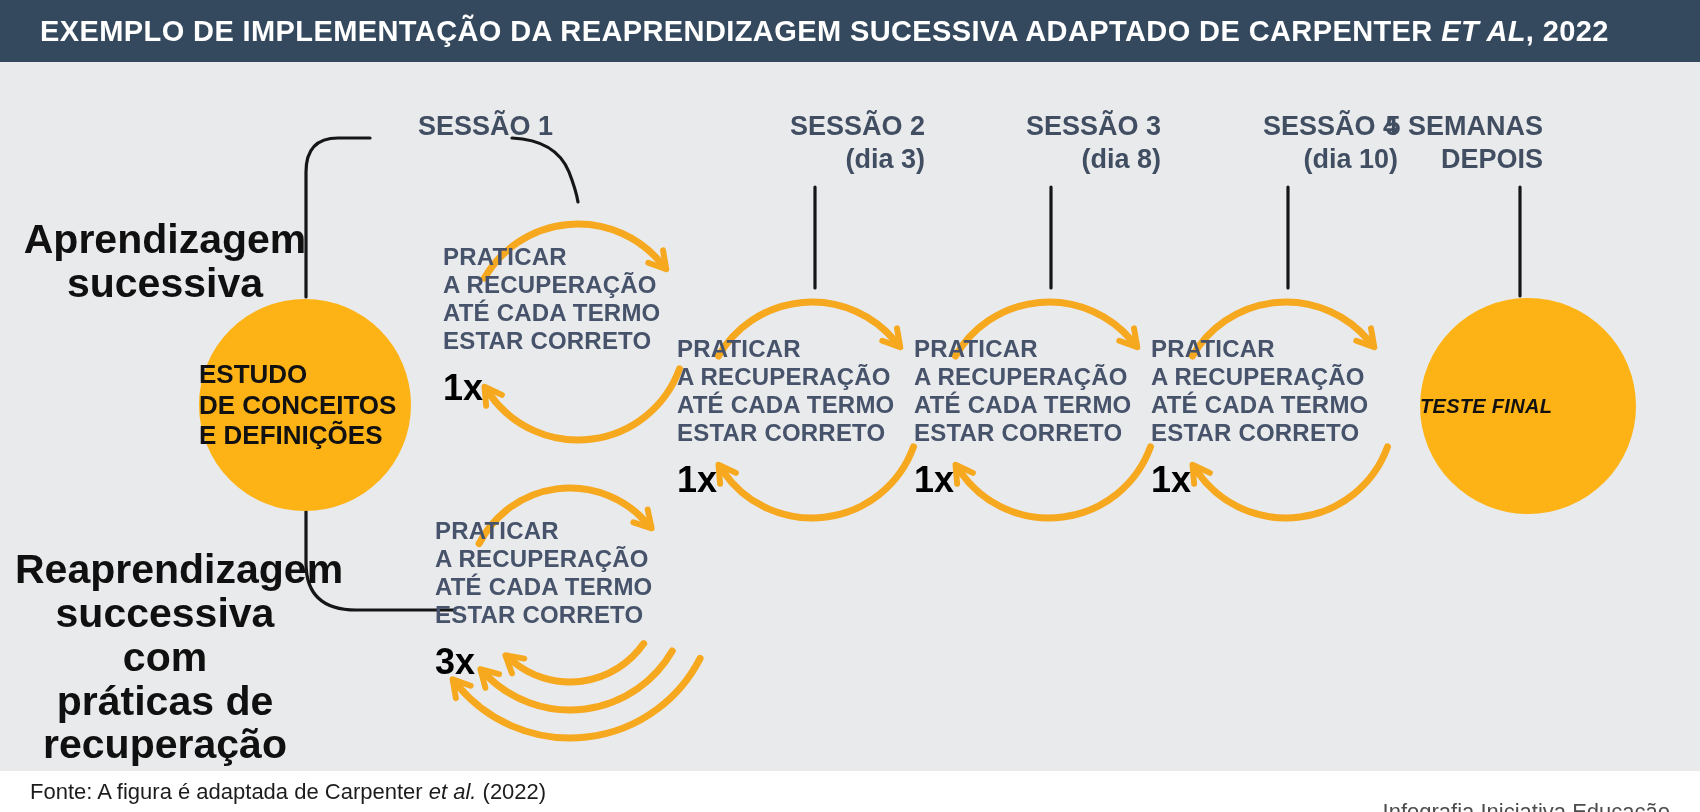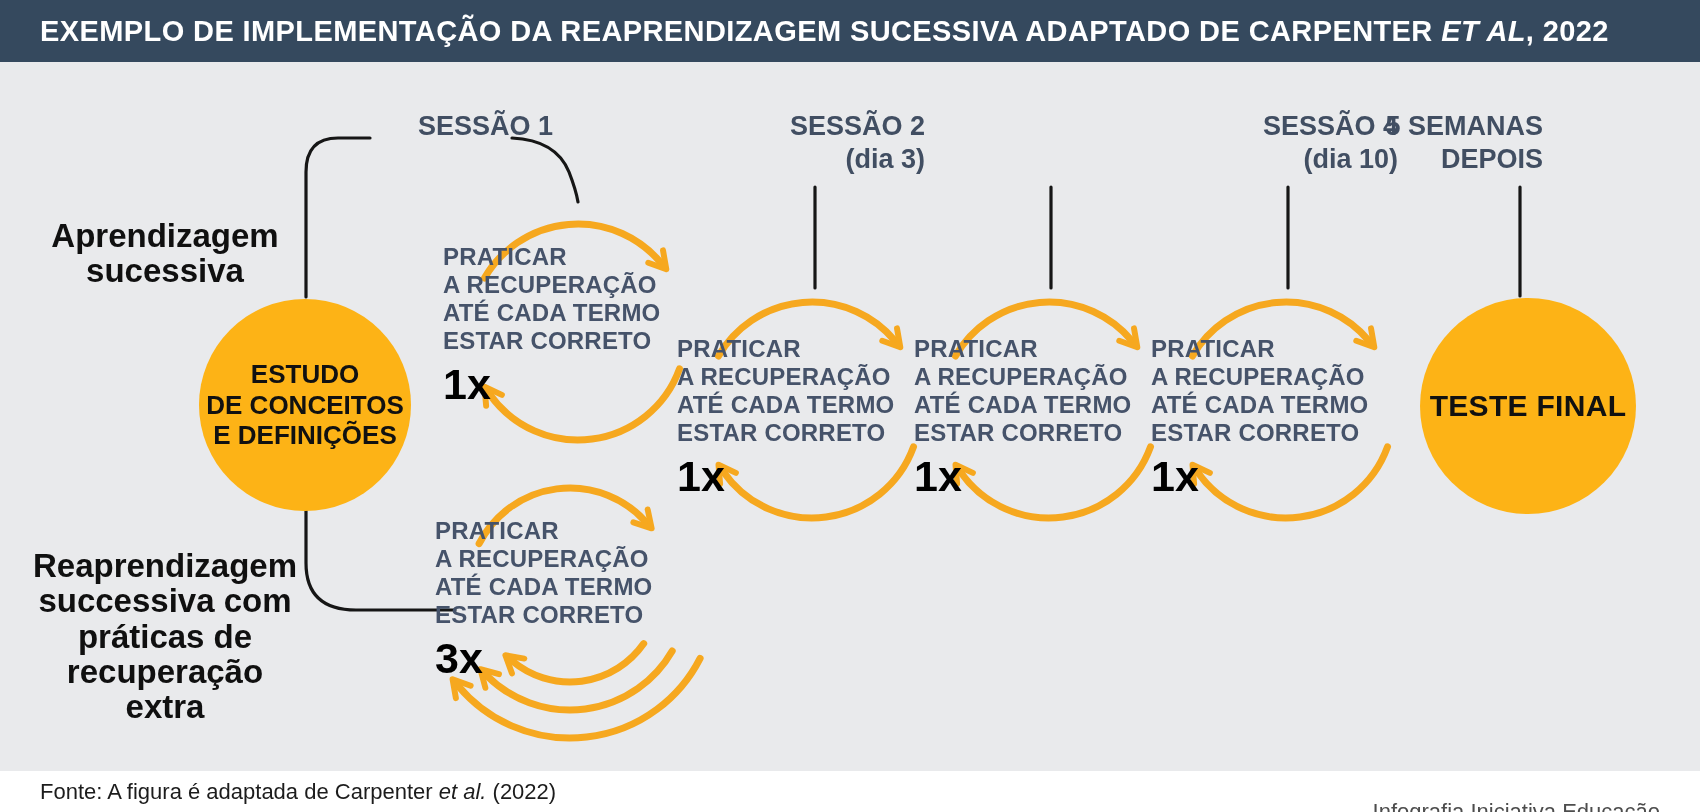--- a/index.html
+++ b/index.html
@@ -9,37 +9,37 @@
   .header{position:absolute;left:0;top:0;width:100%;height:62px;background:#35495E;
           display:flex;align-items:center;}
   .title{color:#FFFFFF;font-weight:bold;font-size:29px;letter-spacing:.4px;
          padding-left:40px;white-space:nowrap;}
   .title i{font-style:italic;}
 
   .session{position:absolute;top:110px;width:220px;text-align:right;font-weight:bold;
            font-size:27px;line-height:1.22;color:#414E62;}
 
   .row-label{position:absolute;width:300px;text-align:center;font-weight:bold;
-             color:#101010;font-size:33px;line-height:1.07;}
+             color:#101010;font-size:41px;line-height:1.07;}
 
   .circle{position:absolute;border-radius:50%;background:#FDB316;display:flex;
-          flex-direction:column;align-items:center;justify-content:center;
+          flex-direction:column;align-items:flex-start;justify-content:center;
           text-align:center;font-weight:bold;color:#111;}
   .study{left:199px;top:299px;width:212px;height:212px;font-size:26px;line-height:1.17;}
-  .final{left:1420px;top:298px;width:216px;height:216px;font-size:30px;letter-spacing:.3px;}
+  .final{left:1420px;top:298px;width:216px;height:216px;font-size:20px;letter-spacing:.3px;font-style:italic;}
 
   .loop{position:absolute;width:270px;text-align:left;}
   .loop-line{font-size:24px;line-height:28px;font-weight:bold;color:#46536A;letter-spacing:.2px;}
-  .loop-count{font-size:43px;font-weight:bold;color:#000;margin-top:5px;}
+  .loop-count{font-size:36px;font-weight:bold;color:#000;margin-top:12px;}
 
   svg.connectors{position:absolute;left:0;top:0;pointer-events:none;}
 
   .footer{position:absolute;left:0;top:771px;width:100%;height:41px;background:#FFFFFF;
           display:flex;align-items:center;justify-content:space-between;
-          padding:0 40px;box-sizing:border-box;font-size:22px;color:#1C1C1C;gap:26px;}
+          padding:0 30px;box-sizing:border-box;font-size:22px;color:#1C1C1C;gap:26px;}
   .footer i{font-style:italic;}
   .footer-right{color:#4D4D4D;margin-top:40px;}
 </style>
 </head>
 <body>
 
 <div class="stage">
 
   <div class="header">
     <div class="title"><span>EXEMPLO DE IMPLEMENTAÇÃO DA REAPRENDIZAGEM SUCESSIVA ADAPTADO DE CARPENTER </span><i>ET AL</i><span>, 2022</span></div>
@@ -81,20 +81,24 @@
       <path d="M 700.1 658.3 A 146 146 0 0 1 458.2 685.9" marker-end="url(#arw)"></path>
     </g>
   </svg>
 
   <div class="session" style="left:333px">
     <div>SESSÃO 1</div>
   </div>
   <div class="session" style="left:705px">
     <div>SESSÃO 2</div>
     <div>(dia 3)</div>
+  </div>
+  <div class="session" style="left:941px">
+    <div>SESSÃO 3</div>
+    <div>(dia 8)</div>
   </div>
   <div class="session" style="left:1178px">
     <div>SESSÃO 4</div>
     <div>(dia 10)</div>
   </div>
   <div class="session" style="left:1323px">
     <div>5 SEMANAS</div>
     <div>DEPOIS</div>
   </div>
 

